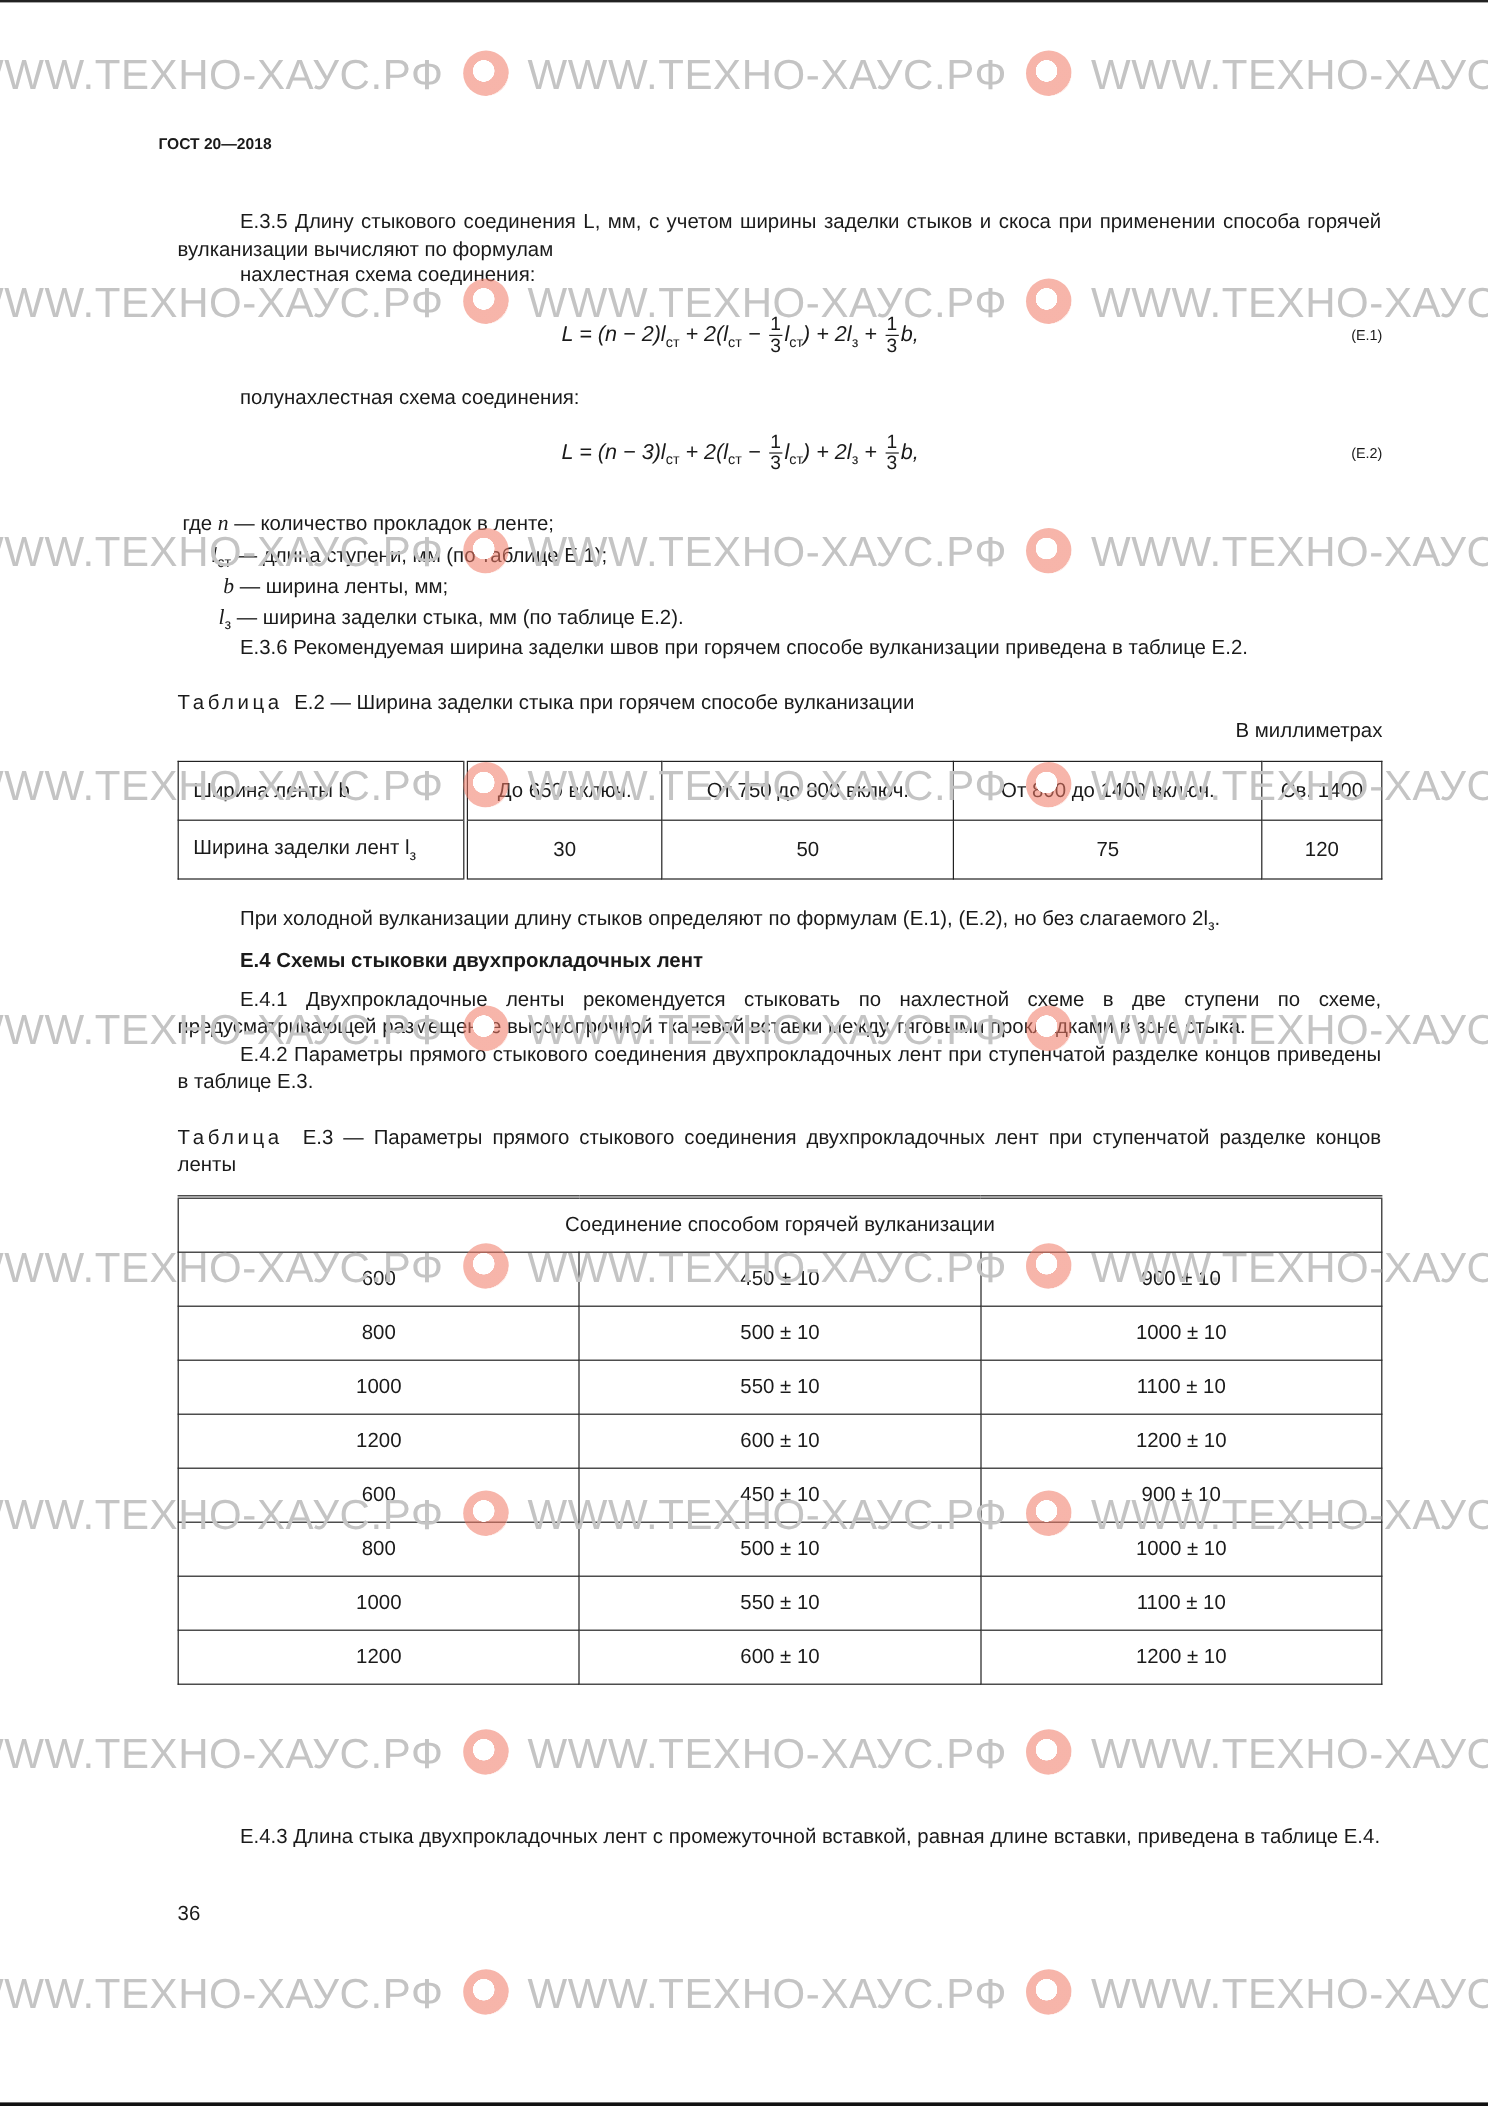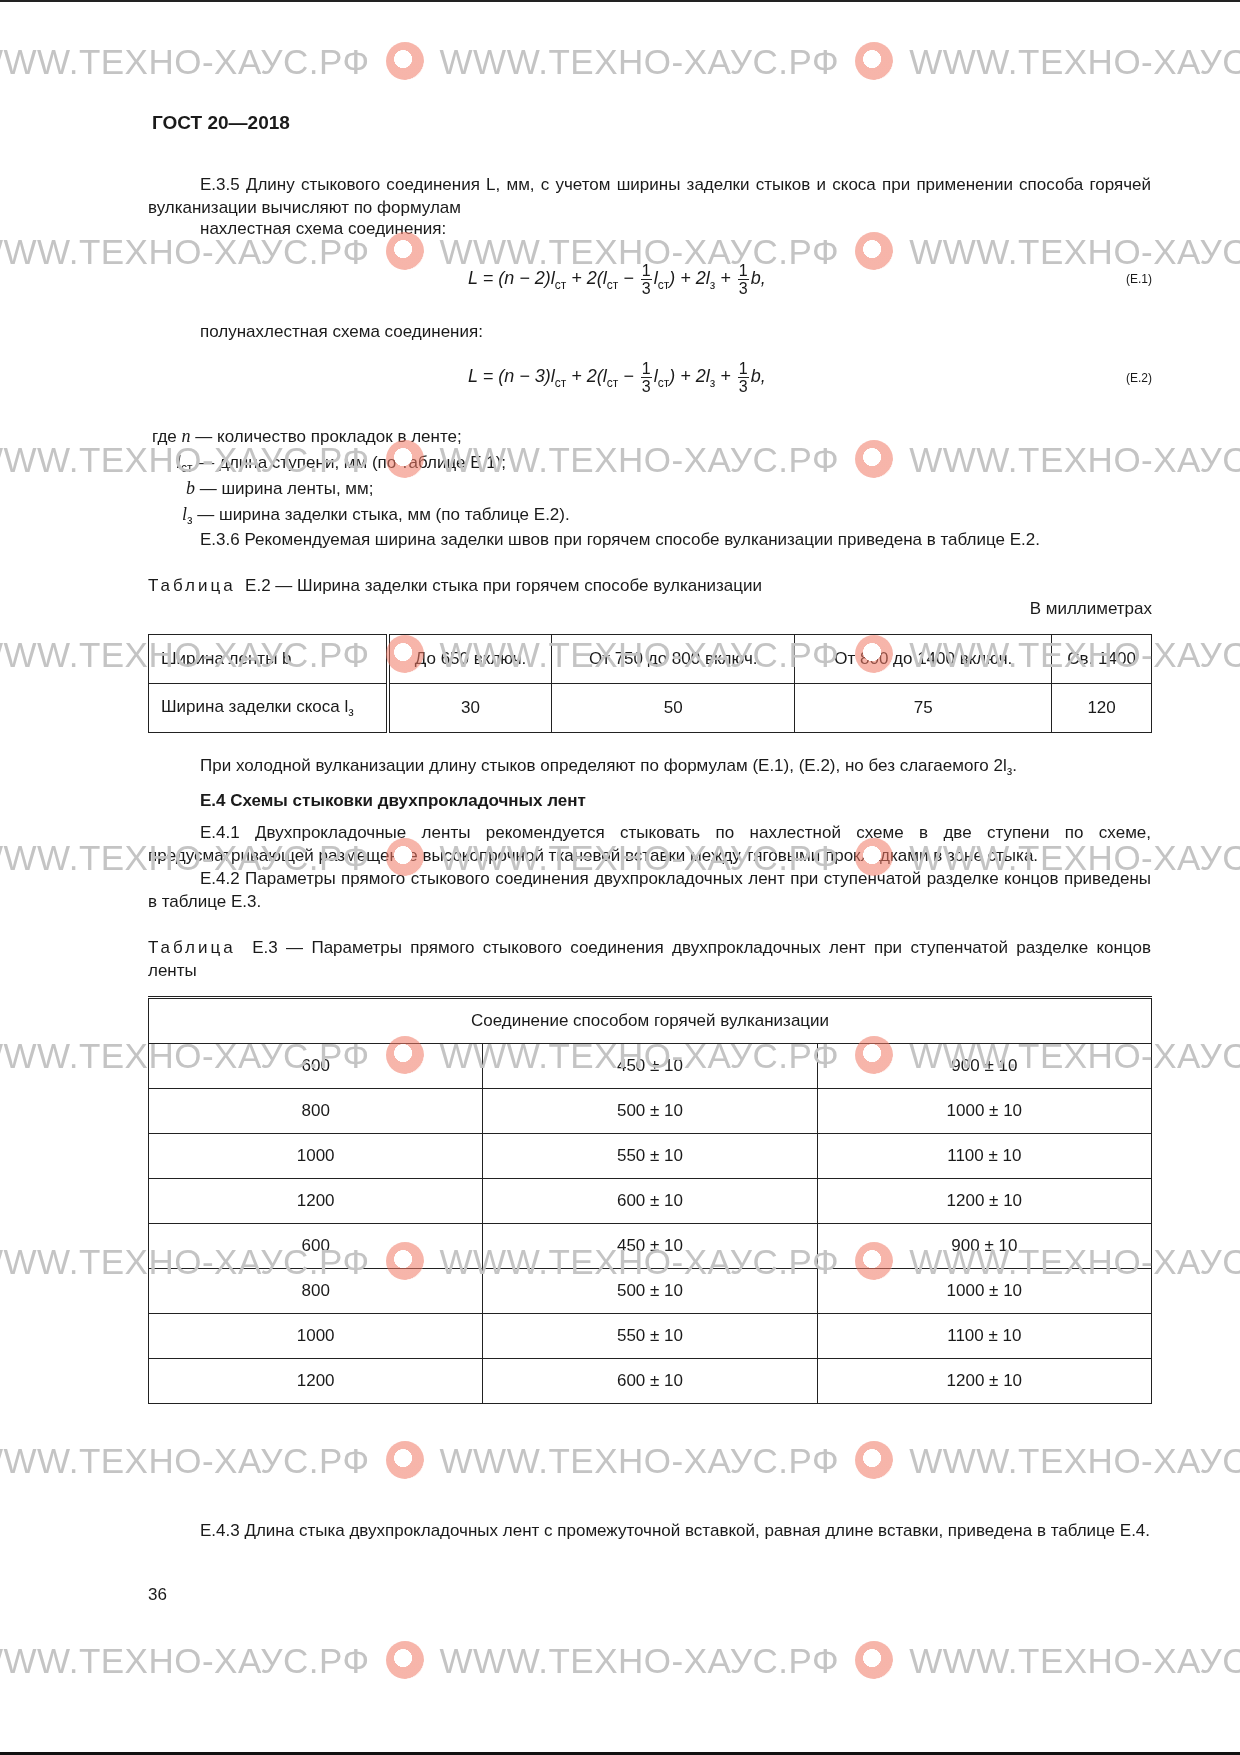--- a/index.html
+++ b/index.html
@@ -14,21 +14,21 @@
 
   
   .wm-row { position: absolute; left: -30px; width: 1400px; white-space: nowrap;
     font-size: 35px; color: #c4c4c4; letter-spacing: 0.5px; pointer-events: none; z-index: 3; }
   .wm-row .wm-item { display: inline-block; margin-right: 4px; }
   .wm-logo { display: inline-block; width: 38px; height: 38px; border-radius: 50%;
     background: radial-gradient(circle at 45% 45%, #fff 0 30%, rgba(240,120,100,0.55) 31% 70%, rgba(250,200,190,0.5) 71%);
     vertical-align: -6px; margin: 0 16px 0 12px; }
 
   .abs { position: absolute; }
-  .doc-code { left: 152px; top: 112px; font-weight: bold; font-size: 19px; text-align: right; }
+  .doc-code { left: 132px; top: 112px; font-weight: bold; font-size: 13px; text-align: right; }
   .para { left: 148px; width: 1003px; line-height: 23px; text-align: justify; }
   .indent { text-indent: 52px; }
   .formula { font-family: Liberation Sans, sans-serif; font-style: italic; font-size: 18px; }
   .formula .up { font-style: normal; }
   .frac { display: inline-block; vertical-align: middle; text-align: center; font-style: normal; margin: 0 2px; }
   .frac span { display: block; line-height: 17px; font-size: 16px; }
   .frac .num { border-bottom: 1px solid #222; padding: 0 1px; }
   .eq-num { right: 88px; font-size: 12px; }
   sub { font-size: 12px; }
   .legend-line { position: absolute; font-size: 17px; }
@@ -99,21 +99,21 @@
 <table class="t2">
   <tbody>
       <tr>
     <td class="first"><span>Ширина ленты b</span></td>
     <td>До 650 включ.</td>
     <td>От 750 до 800 включ.</td>
     <td>От 800 до 1400 включ.</td>
     <td>Св. 1400</td>
   </tr>
   <tr>
-    <td class="first"><span>Ширина заделки скоса l</span><sub>з</sub></td>
+    <td class="first"><span>Ширина заделки лент l</span><sub>з</sub></td>
     <td>30</td>
     <td>50</td>
     <td>75</td>
     <td>120</td>
   </tr>
 </tbody>
   </table>
 
 <div class="abs" style="left:200px; top:756px">
   <span>При холодной вулканизации длину стыков определяют по формулам (Е.1), (Е.2), но без слагаемого 2l</span><sub>з</sub><span>.</span>

